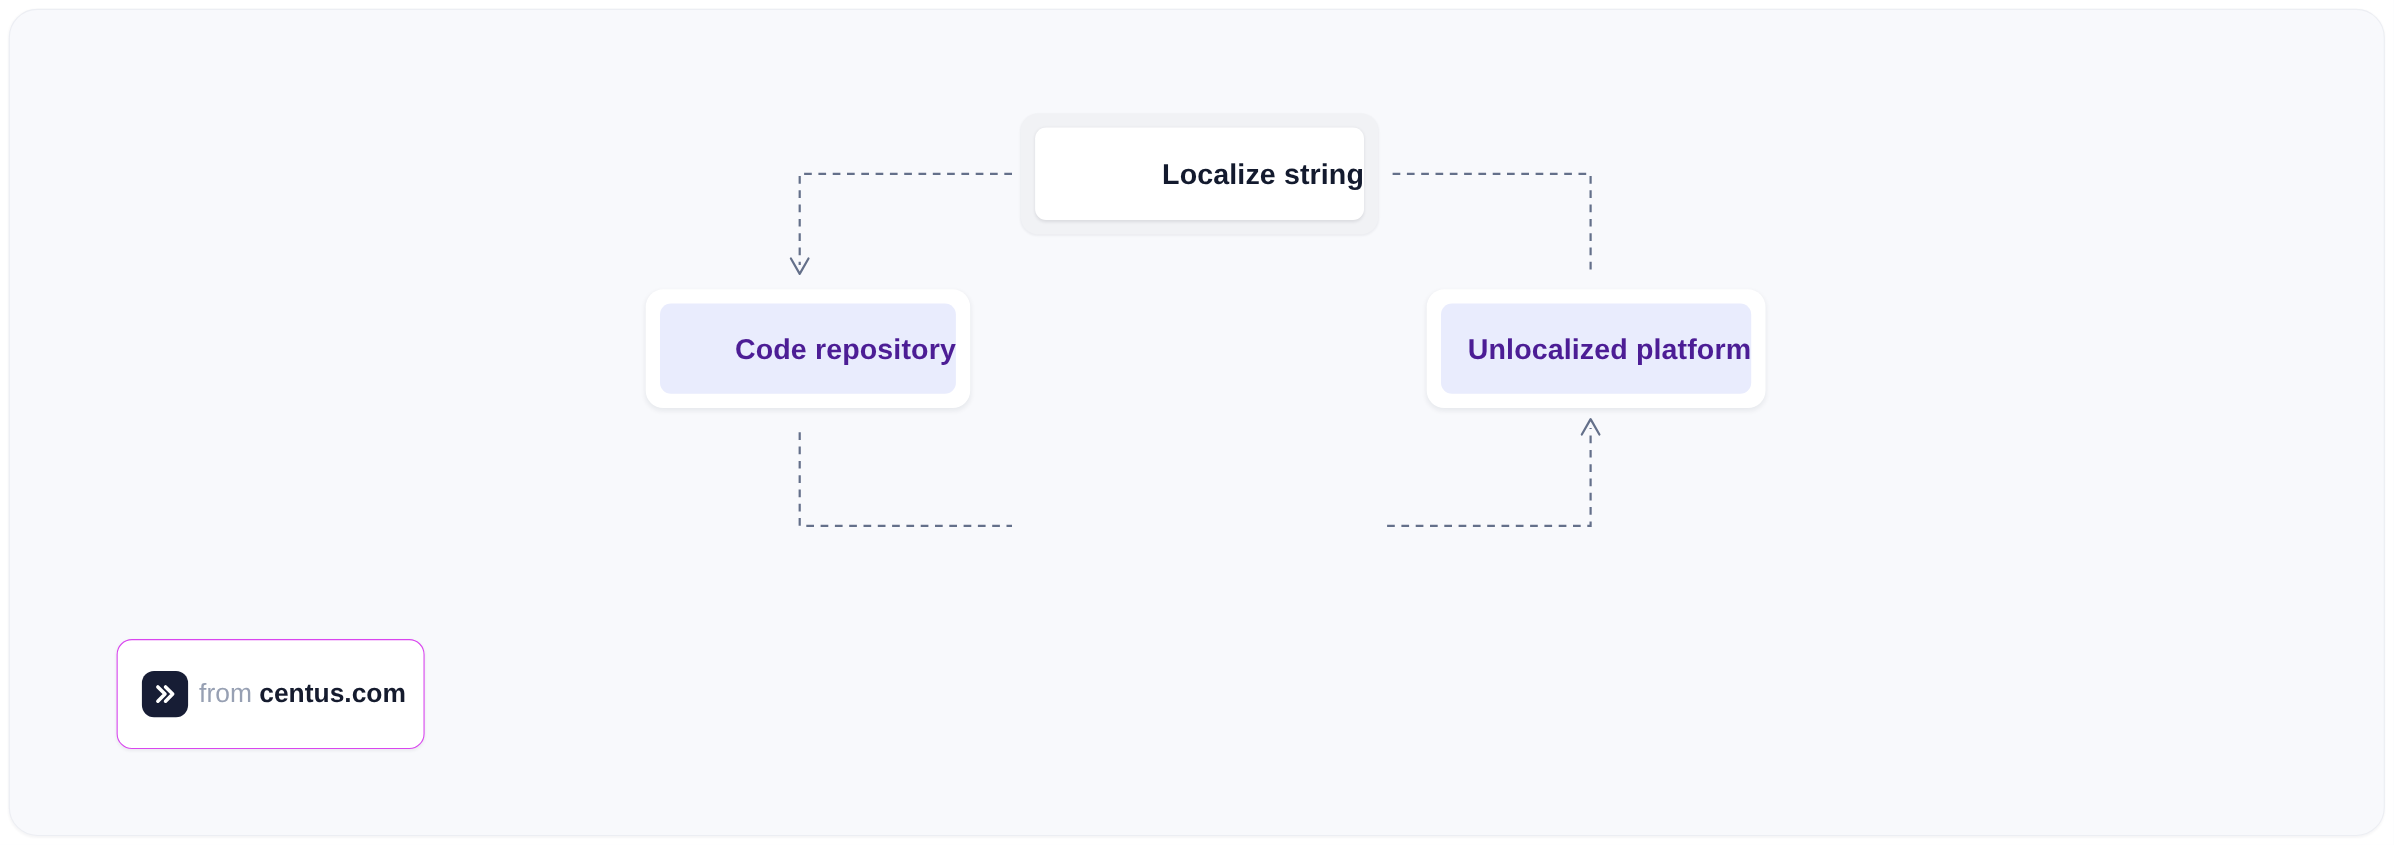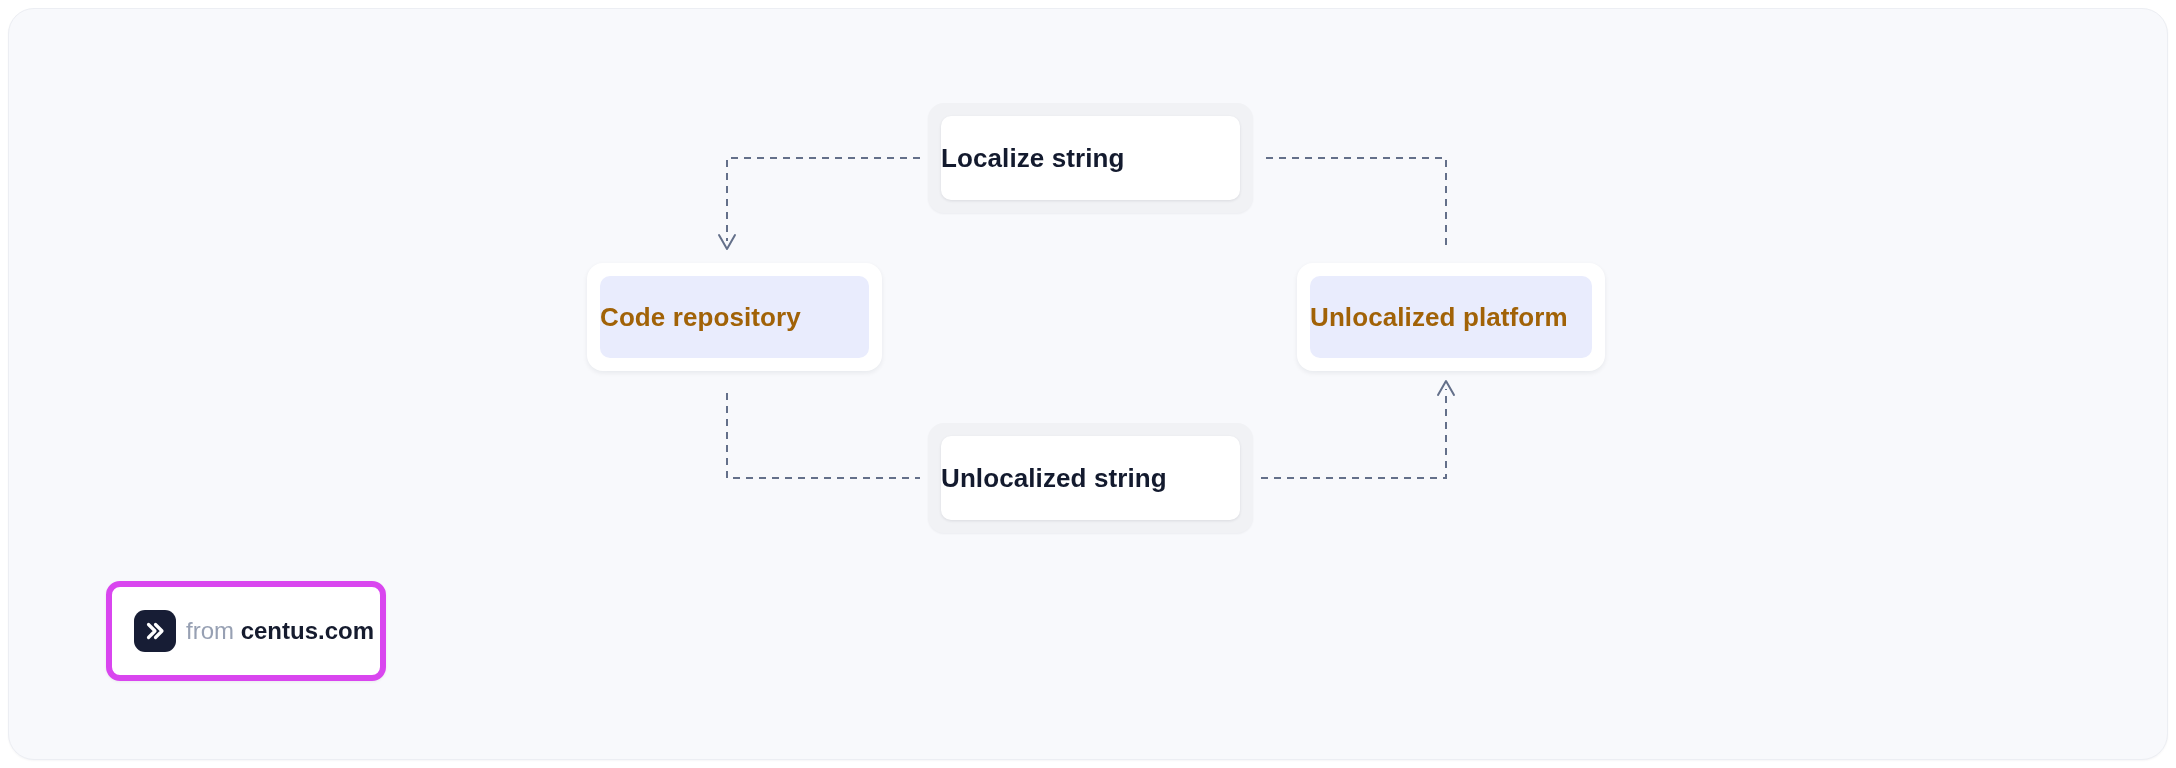--- a/index.html
+++ b/index.html
@@ -48,21 +48,21 @@
     align-items: center;
     justify-content: center;
     border-radius: 16px;
   }
   .node-inner {
     box-sizing: border-box;
     width: 100%;
     height: 100%;
     display: flex;
     align-items: center;
-    justify-content: flex-start;
+    justify-content: flex-end;
     border-radius: 10px;
     text-align: center;
     white-space: nowrap;
   }
   .node-label {
     font-size: 26px;
     font-weight: 700;
     letter-spacing: 0.1px;
   }
 
@@ -83,39 +83,39 @@
   
   .node--accent {
     background: #ffffff;
     padding: 13px;
     box-shadow: 0 2px 5px rgba(16, 24, 40, 0.07);
   }
   .node--accent .node-inner {
     background: #e9ecfd;
   }
   .node--accent .node-label {
-    color: #a16207;
+    color: #4c1d95;
   }
 
   
   #node-localize-string { left: 919px; top: 94px;  width: 325px; height: 110px; }
   #node-code-repository { left: 578px; top: 254px; width: 295px; height: 108px; }
   #node-localizing-platform { left: 1288px; top: 254px; width: 308px; height: 108px; }
   #node-unlocalized-string { left: 919px; top: 414px; width: 325px; height: 110px; }
 
   
   .badge {
     position: absolute;
     left: 97px;
     top: 572px;
     width: 280px;
     height: 100px;
     box-sizing: border-box;
     background: #ffffff;
-    border: 6px solid #d946ef;
+    border: 1px solid #d946ef;
     border-radius: 14px;
     box-shadow: 0 1px 3px rgba(16, 24, 40, 0.06);
     display: flex;
     align-items: center;
     padding-left: 22px;
     gap: 10px;
     text-align: center;
   }
   .badge-logo {
     width: 42px;
@@ -170,25 +170,20 @@
       <span class="node-label">Code repository</span>
     </div>
   </div>
 
   <div class="node node--accent" id="node-localizing-platform">
     <div class="node-inner">
       <span class="node-label">Unlocalized platform</span>
     </div>
   </div>
 
-  <div class="node node--plain" id="node-unlocalized-string">
-    <div class="node-inner">
-      <span class="node-label">Unlocalized string</span>
-    </div>
-  </div>
 
   <div class="badge">
     <div class="badge-logo">
       <svg width="26" height="26" viewBox="0 0 26 26">
         <path d="M6.5 6.5 L13 13 L6.5 19.5" fill="none" stroke="#ffffff" stroke-width="3.2" stroke-linecap="round" stroke-linejoin="round"></path>
         <path d="M13.5 6.5 L20 13 L13.5 19.5" fill="none" stroke="#ffffff" stroke-width="3.2" stroke-linecap="round" stroke-linejoin="round"></path>
       </svg>
     </div>
     <div class="badge-text">
       <span class="badge-from">from</span><span>&nbsp;</span><span class="badge-domain">centus.com</span>

